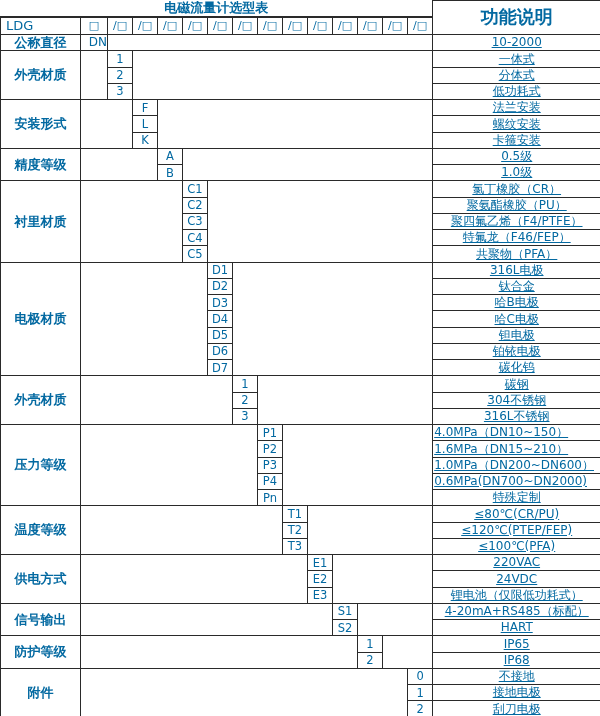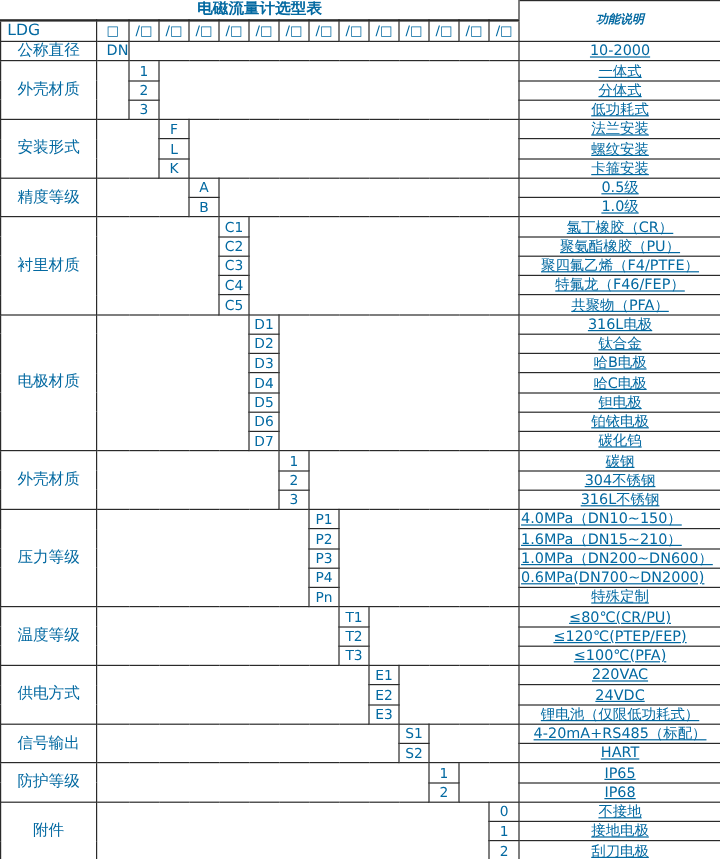--- a/index.html
+++ b/index.html
@@ -21,27 +21,27 @@
     vertical-align:middle;
     font-size:12px;
     line-height:1.05;
   }
   tr.title-row{height:16px;}
   .title-cell{
     border-top:none;border-left:none;
     border-bottom:2px solid #2a2a2a;
     font-weight:bold;font-size:13px;
   }
-  .fn-header{font-weight:bold;font-size:10px;font-style:italic;}
+  .fn-header{font-weight:bold;font-size:18px;}
   tr.ldg-row{height:18px;}
   tr.ldg-row td{border-bottom:1.5px solid #2a2a2a;margin-top:32px;}
   .ldg-cell{text-align:left;padding-left:5px;font-size:13px;}
   .box-cell{font-size:11px;}
   tr.data-row{height:16.26px;}
-  .label-cell{font-size:13px;}
+  .label-cell{font-size:13px;font-weight:bold;}
   .code-cell{font-size:11.5px;}
   .dn-cell{text-align:right;padding-left:2px;font-size:12px;}
   .fn-cell{font-size:12px;text-decoration:underline;}
   .fn-left{text-align:left;padding-left:1px;}
   .empty-cell{border-color:#2a2a2a;}
 </style>
 </head>
 <body>
 
 <table>

